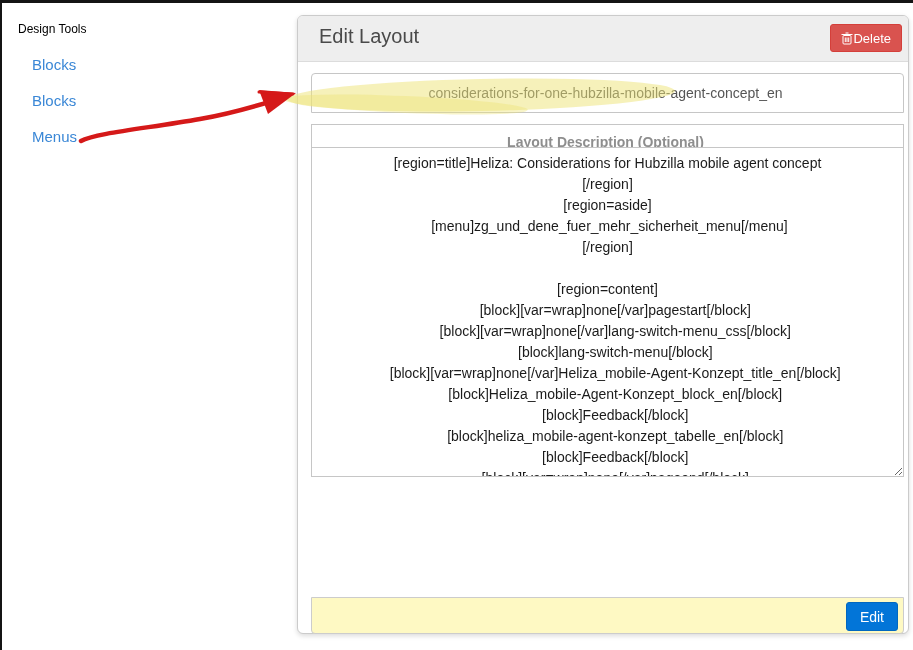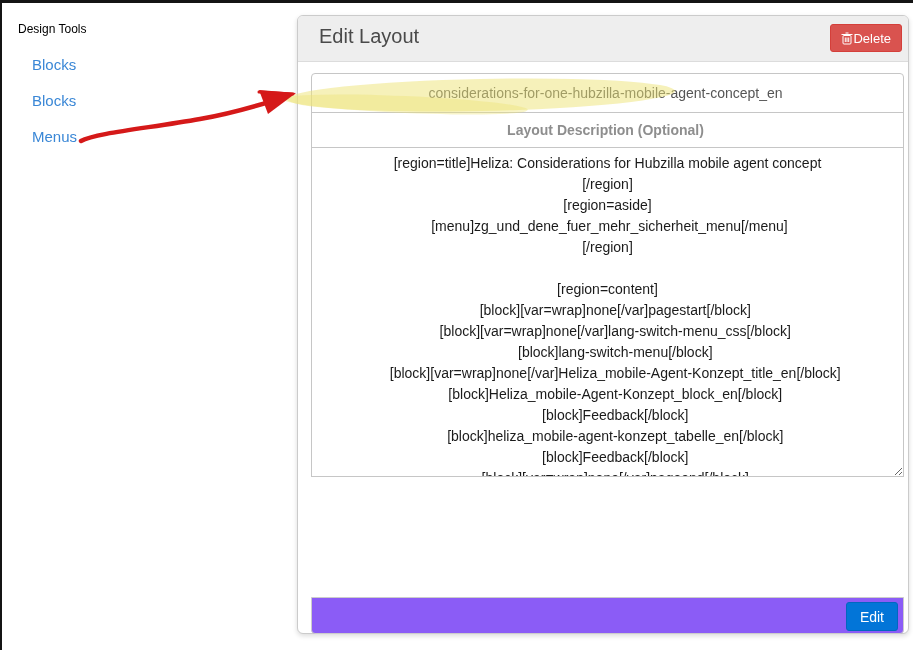--- a/index.html
+++ b/index.html
@@ -35,29 +35,29 @@
     display:flex;align-items:center;padding:0 10px;cursor:pointer;
   }
   .btn-delete svg{display:block;}
 
   .field{
     position:absolute;left:13px;width:593px;box-sizing:border-box;
     border:1px solid #c6c6c6;background:#fff;
     font-family:"Liberation Sans",sans-serif;font-size:14px;text-align:center;
   }
   .field-name{top:57px;height:40px;border-radius:4px 4px 0 0;color:#555;padding:0 12px 0 8px;outline:none;}
-  .field-desc{top:96px;height:36px;border-radius:0;color:#7f1d1d;padding:0 12px 0 8px;outline:none;}
+  .field-desc{top:108px;height:36px;border-radius:0;color:#7f1d1d;padding:0 12px 0 8px;outline:none;}
   .field-desc::placeholder{color:#8e8e8e;font-weight:700;opacity:1;}
   .field-src{
     top:131px;height:330px;border-radius:0;resize:vertical;outline:none;
     color:#1b1b1b;line-height:21px;padding:5px 8px;white-space:pre;overflow:auto;
   }
   .form-footer{
     position:absolute;left:13px;top:581px;width:593px;height:37px;box-sizing:border-box;
-    border:1px solid #cccccc;border-radius:0 0 4px 4px;background:#8b5cf6;
+    border:1px solid #cccccc;border-radius:0 0 4px 4px;background:#fef9c3;
   }
   .btn-edit{
     position:absolute;right:5px;top:4px;height:29px;
     background:#0275d8;border:1px solid #0267bf;border-radius:3px;
     color:#fff;font-size:14px;font-family:"Liberation Sans",sans-serif;
     padding:0 13px;cursor:pointer;
   }
 
   
   .hl{position:absolute;border-radius:50%;pointer-events:none;z-index:4;}

